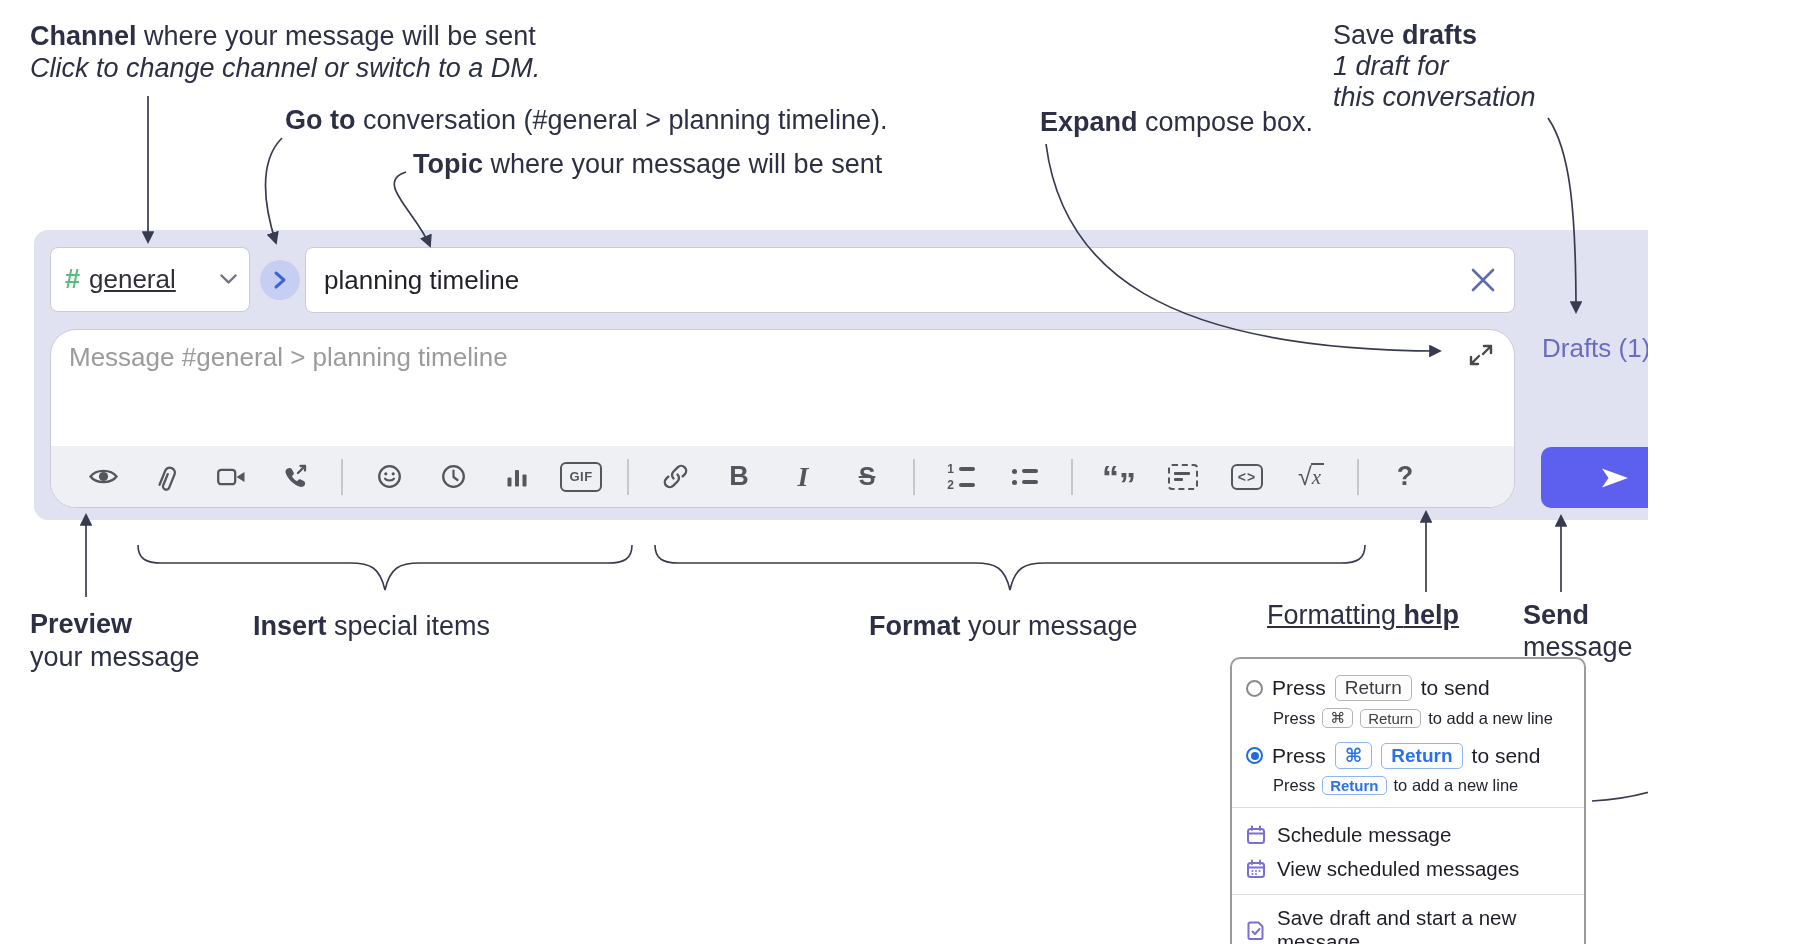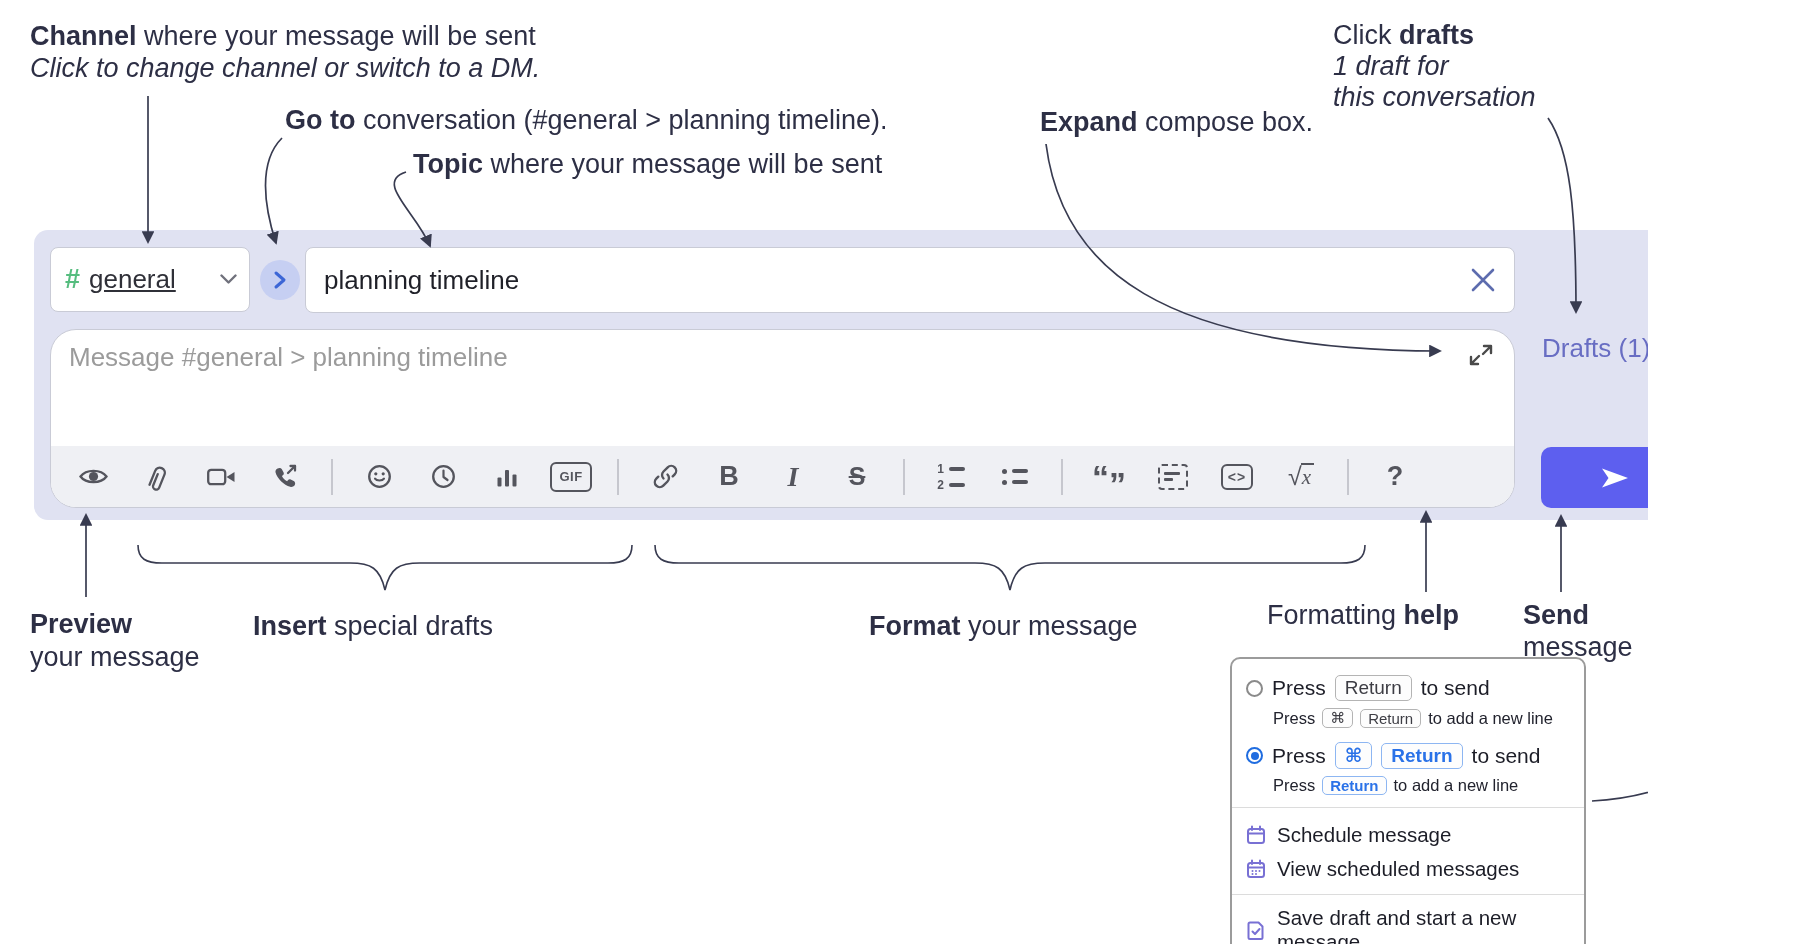--- a/index.html
+++ b/index.html
@@ -24,21 +24,21 @@
             background:#c6cff2;display:flex;align-items:center;justify-content:center;}
   .topic-input{left:271px;top:17px;width:1210px;height:66px;display:flex;align-items:center;
                padding:0 18px;}
   .topic-text{font-size:26px;color:#1f2028;flex:1;}
   .close-btn{position:absolute;left:1706px;top:16px;width:32px;height:32px;display:flex;
              align-items:center;justify-content:center;}
   .message-box{left:16px;top:99px;width:1465px;height:179px;overflow:hidden;border-radius:26px;}
   .placeholder{position:absolute;left:18px;top:12px;font-size:26px;color:#9b9b9b;}
   .expand-btn{position:absolute;right:20px;top:12px;width:26px;height:26px;}
   .toolbar{position:absolute;left:0;right:0;bottom:0;height:61px;background:#eff0f4;
-           display:flex;align-items:center;padding-left:10px;border-radius:0 0 8px 8px;text-align:center;}
+           display:flex;align-items:center;padding-left:20px;border-radius:0 0 8px 8px;text-align:center;}
   .tb{width:64px;height:61px;display:flex;align-items:center;justify-content:center;
       color:var(--toolbar_icon);}
   .tb-div{width:30px;height:61px;display:flex;align-items:center;justify-content:center;}
   .tb-div span{display:block;width:2.5px;height:36px;background:#c6c7ce;}
   .tb svg{stroke:var(--toolbar_icon);}
   .gif-box{border:2.4px solid var(--toolbar_icon);border-radius:6px;width:38px;height:26px;
            display:flex;align-items:center;justify-content:center;font-size:13px;font-weight:700;
            letter-spacing:.5px;}
   .bold-g{font-size:27px;font-weight:800;}
   .italic-g{font-family:"Liberation Serif","DejaVu Serif",serif;font-style:italic;font-size:28px;font-weight:600;}
@@ -103,21 +103,21 @@
 
   <div class="ann" style="left:413px;top:148px;">
     <b>Topic</b><span> where your message will be sent</span>
   </div>
 
   <div class="ann" style="left:1040px;top:106px;">
     <b>Expand</b><span> compose box.</span>
   </div>
 
   <div class="ann" style="left:1333px;top:20px;line-height:31px;">
-    <div><span>Click </span><b>drafts</b></div>
+    <div><span>Save </span><b>drafts</b></div>
     <div><i>1 draft for</i></div>
     <div><i>this conversation</i></div>
   </div>
 
   <div class="compose">
 
     <div class="field channel-select">
       <span class="channel-hash">#</span>
       <span class="channel-name">general</span>
       <svg width="17" height="11" viewBox="0 0 17 11">
@@ -293,28 +293,28 @@
         <i></i>
     </div>
   </div>
 
   <div class="ann" style="left:30px;top:608px;line-height:33px;">
     <div><b>Preview</b></div>
     <div><span>your message</span></div>
   </div>
 
   <div class="ann" style="left:253px;top:610px;">
-    <b>Insert</b><span> special drafts</span>
+    <b>Insert</b><span> special items</span>
   </div>
 
   <div class="ann" style="left:869px;top:610px;">
     <b>Format</b><span> your message</span>
   </div>
 
-  <div class="ann" style="left:1267px;top:599px;">
+  <div class="ann" style="left:1267px;top:599px;text-decoration:underline;">
     <span>Formatting </span><b>help</b>
   </div>
 
   <div class="ann" style="left:1523px;top:599px;">
     <b>Send</b><span> message</span>
   </div>
 
 
   <div class="popup">
     <div class="opt">

